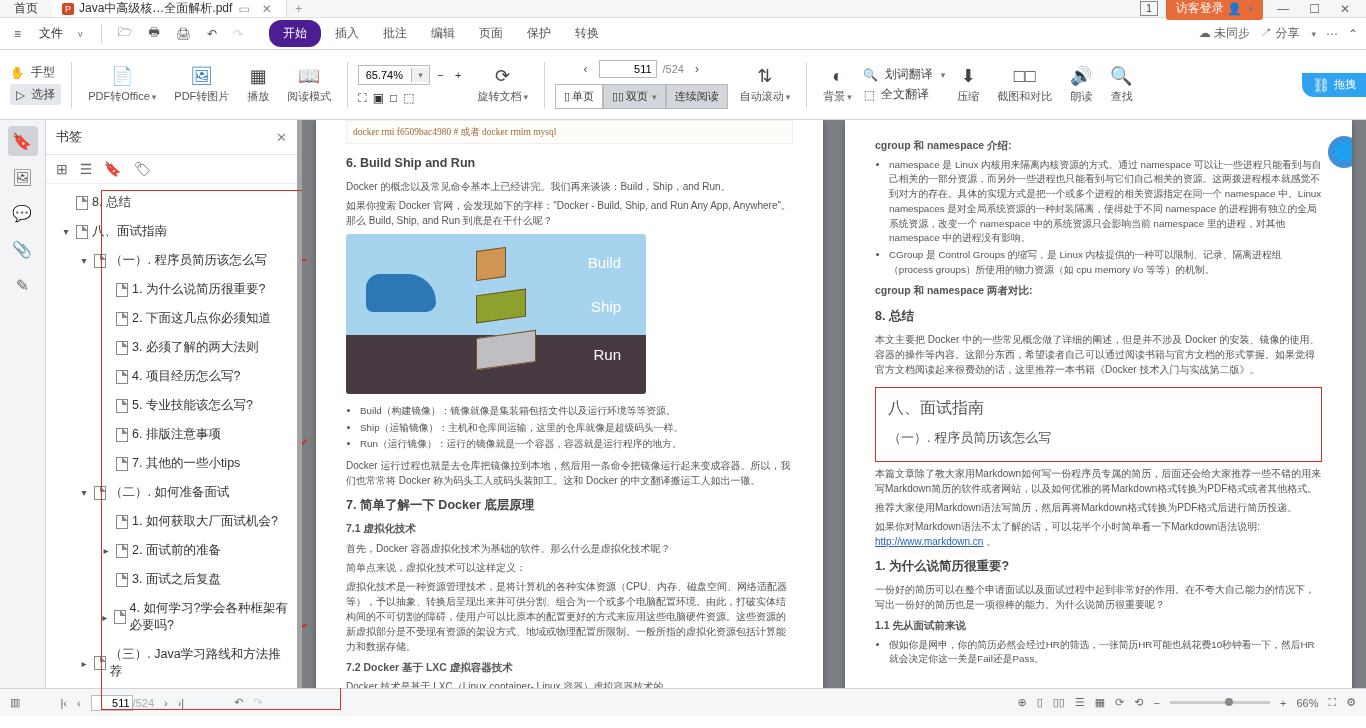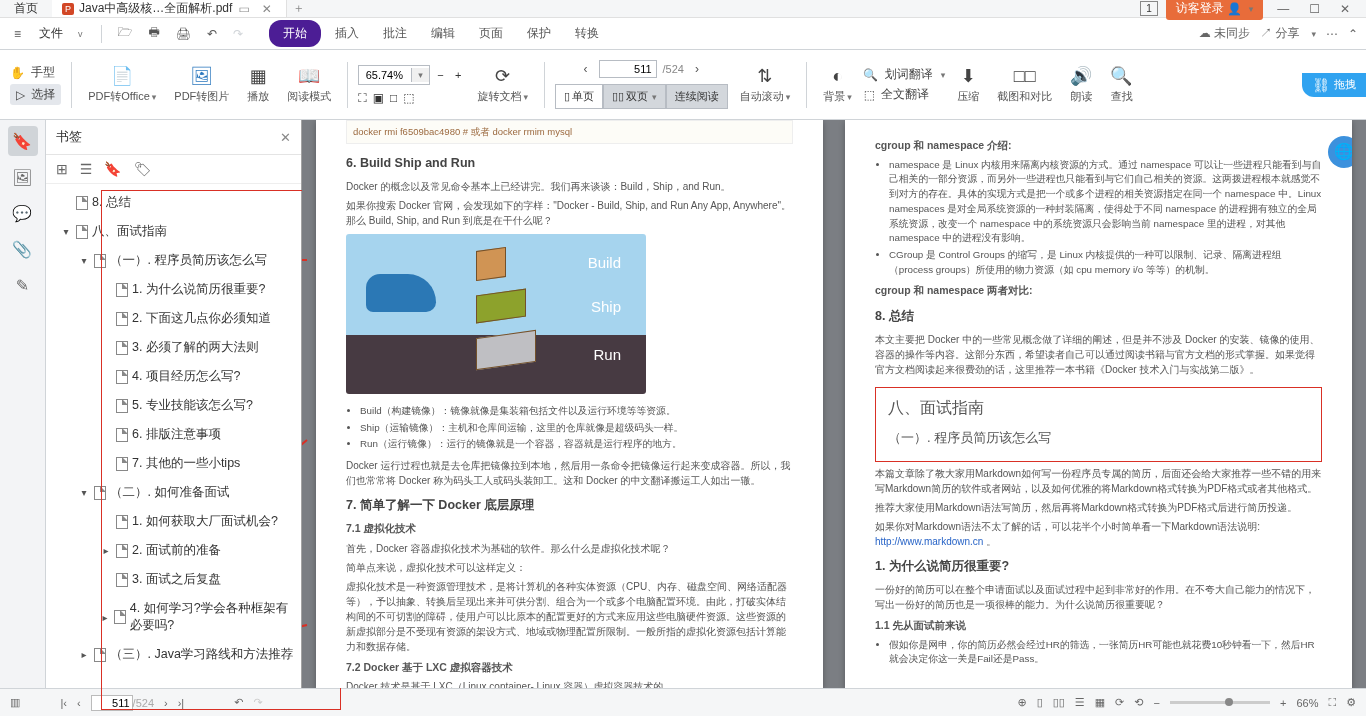--- a/index.html
+++ b/index.html
@@ -40,52 +40,52 @@
 .select-row { display: flex; align-items: center; gap: 6px; color: #444; font-size: 12px; }
 .chevron { font-size: 9px; color:#777; margin-left:2px; }
 .promo { position: absolute; right: 0; top: 0; height: 100%; display: flex; align-items: center; }
 .promo-pill { background:#30a3f0; color:#fff; padding:4px 10px; border-radius:0 0 0 12px; font-size:11px; display:flex; align-items:center; gap:4px;}
 
 .workspace { display: flex; height: calc(100vh - 30px - 32px - 70px - 28px); }
 .left-strip { width: 46px; background: #f3f4f6; border-right: 1px solid #d0d4d8; display: flex; flex-direction: column; align-items: center; padding-top: 6px; gap: 6px; }
 .strip-icon { width: 30px; height: 30px; display: flex; align-items: center; justify-content: center; color: #666; border-radius: 4px; font-size:16px; }
 .strip-icon.active { background: #d0d4d8; color:#333; }
 
-.bookmark-panel { width: 256px; border-right: 1px solid #a3a3a3; display: flex; flex-direction: column; }
+.bookmark-panel { width: 256px; border-right: 5px solid #a3a3a3; display: flex; flex-direction: column; }
 .bm-header { display: flex; align-items: center; padding: 8px 10px; border-bottom: 1px solid #e4e4e4; font-size: 13px; }
 .bm-header .close { margin-left: auto; color: #888; }
 .bm-toolbar { display: flex; gap: 12px; padding: 6px 10px; border-bottom: 1px solid #eee; color: #666; font-size: 14px; }
 .bm-tree { flex: 1; overflow-y: auto; padding: 4px 2px 6px 4px; }
 .bm-item { display: flex; align-items: center; padding: 6px 4px; gap: 4px; color: #333; cursor: pointer; font-size: 12.5px; }
 .bm-twisty { width: 12px; font-size: 10px; color: #555; text-align: center; }
 .bm-pageicon { width: 12px; height: 14px; border: 1px solid #888; display: inline-block; position: relative; flex-shrink:0;}
 .bm-pageicon::after { content:''; position:absolute; right:-1px; top:-1px; border:3px solid transparent; border-left-color:#888; border-bottom-color:#888;}
 .lvl1 { padding-left: 10px; }
 .lvl2 { padding-left: 28px; }
 .lvl3 { padding-left: 50px; }
 .box-around { position:absolute; pointer-events:none; border:1px solid #d93025;}
 .arrow-svg { position: absolute; pointer-events: none; z-index: 20; }
 
 .doc-area { flex: 1; background: #7b7e83; display: flex; gap: 22px; padding: 0 14px; overflow:hidden; position: relative; }
 .page { background: #fff; width: 50%; height: 100%; box-shadow: 0 2px 6px rgba(0,0,0,0.3); overflow: hidden; font-size: 10.5px; color: #333; line-height: 1.5; padding: 0 30px; }
-.page .code { background:#fdfcf7; border:1px solid #eee; padding:4px 6px; font-family: Liberation Sans, sans-serif; font-size:9.5px; color:#9c6a40; margin-bottom:10px; }
+.page .code { background:#fdfcf7; border:1px solid #eee; padding:4px 6px; font-family: Liberation Serif, serif; font-size:9.5px; color:#9c6a40; margin-bottom:10px; }
 .page h3 { font-size: 12.5px; font-weight: bold; margin: 8px 0 6px; color:#444; }
 .page h4 { font-size: 10.5px; font-weight: bold; margin: 6px 0 3px; color:#555;}
 .page p { margin: 4px 0; font-size: 10px; color:#555; }
 .page ul { margin: 4px 0 6px 14px; }
 .page ul li { font-size: 9.8px; color:#555; margin:2px 0; }
 .indent-block { margin-left:10px; font-size:9.5px; color:#555; }
 .build-img { width:300px; height:160px; background: linear-gradient(#a6d4ee,#a6d4ee 63%,#473a42 63%); border-radius:3px; position:relative; margin:6px 0 10px; display:flex; flex-direction:column; justify-content:center;}
 .build-img .word { position:absolute; right:25px; color:#fff; font-weight:normal; font-size:15px; }
 .whale { position:absolute; left:20px; top:40px; width:70px; height:38px; background:#2b78b5; border-radius:20px 40px 14px 10px;}
 .container-box { position:absolute; width:30px; height:30px; background:#d09454; border:1px solid #73512b; transform: skewY(-8deg);}
 .doc-right .highlight-box{ border:1px solid #d93025; padding:8px 12px; margin-top:10px;}
 .doc-right h2 { font-size:16px; color:#555; margin-bottom:8px; font-weight:normal;}
 .doc-right h3.sub { font-size:13px; color:#555; font-weight:normal;}
-.doc-right a { color:#2864c7; }
+.doc-right a { color:#2864c7; text-decoration:underline;}
 
 .statusbar { height: 28px; background: #f5f6f7; border-top: 1px solid #d0d4d8; display: flex; align-items: center; padding: 0 10px; gap: 10px; font-size: 11px; color:#666;}
 .statusbar .page-box input { width:42px; text-align:right; border:1px solid #bbb; padding:1px 2px; font-size:11px;}
 .statusbar .page-box .sep { color:#aaa; }
 .statusbar .right-cluster { margin-left:auto; display:flex; gap:10px; align-items:center;}
 .zoom-slider { width:100px; height:3px; background:#ccc; position:relative; display:inline-block;}
 .zoom-slider .thumb { position:absolute; left:55%; top:-3px; width:8px; height:8px; background:#888; border-radius:50%;}
 </style>
 </head>
 <body>

